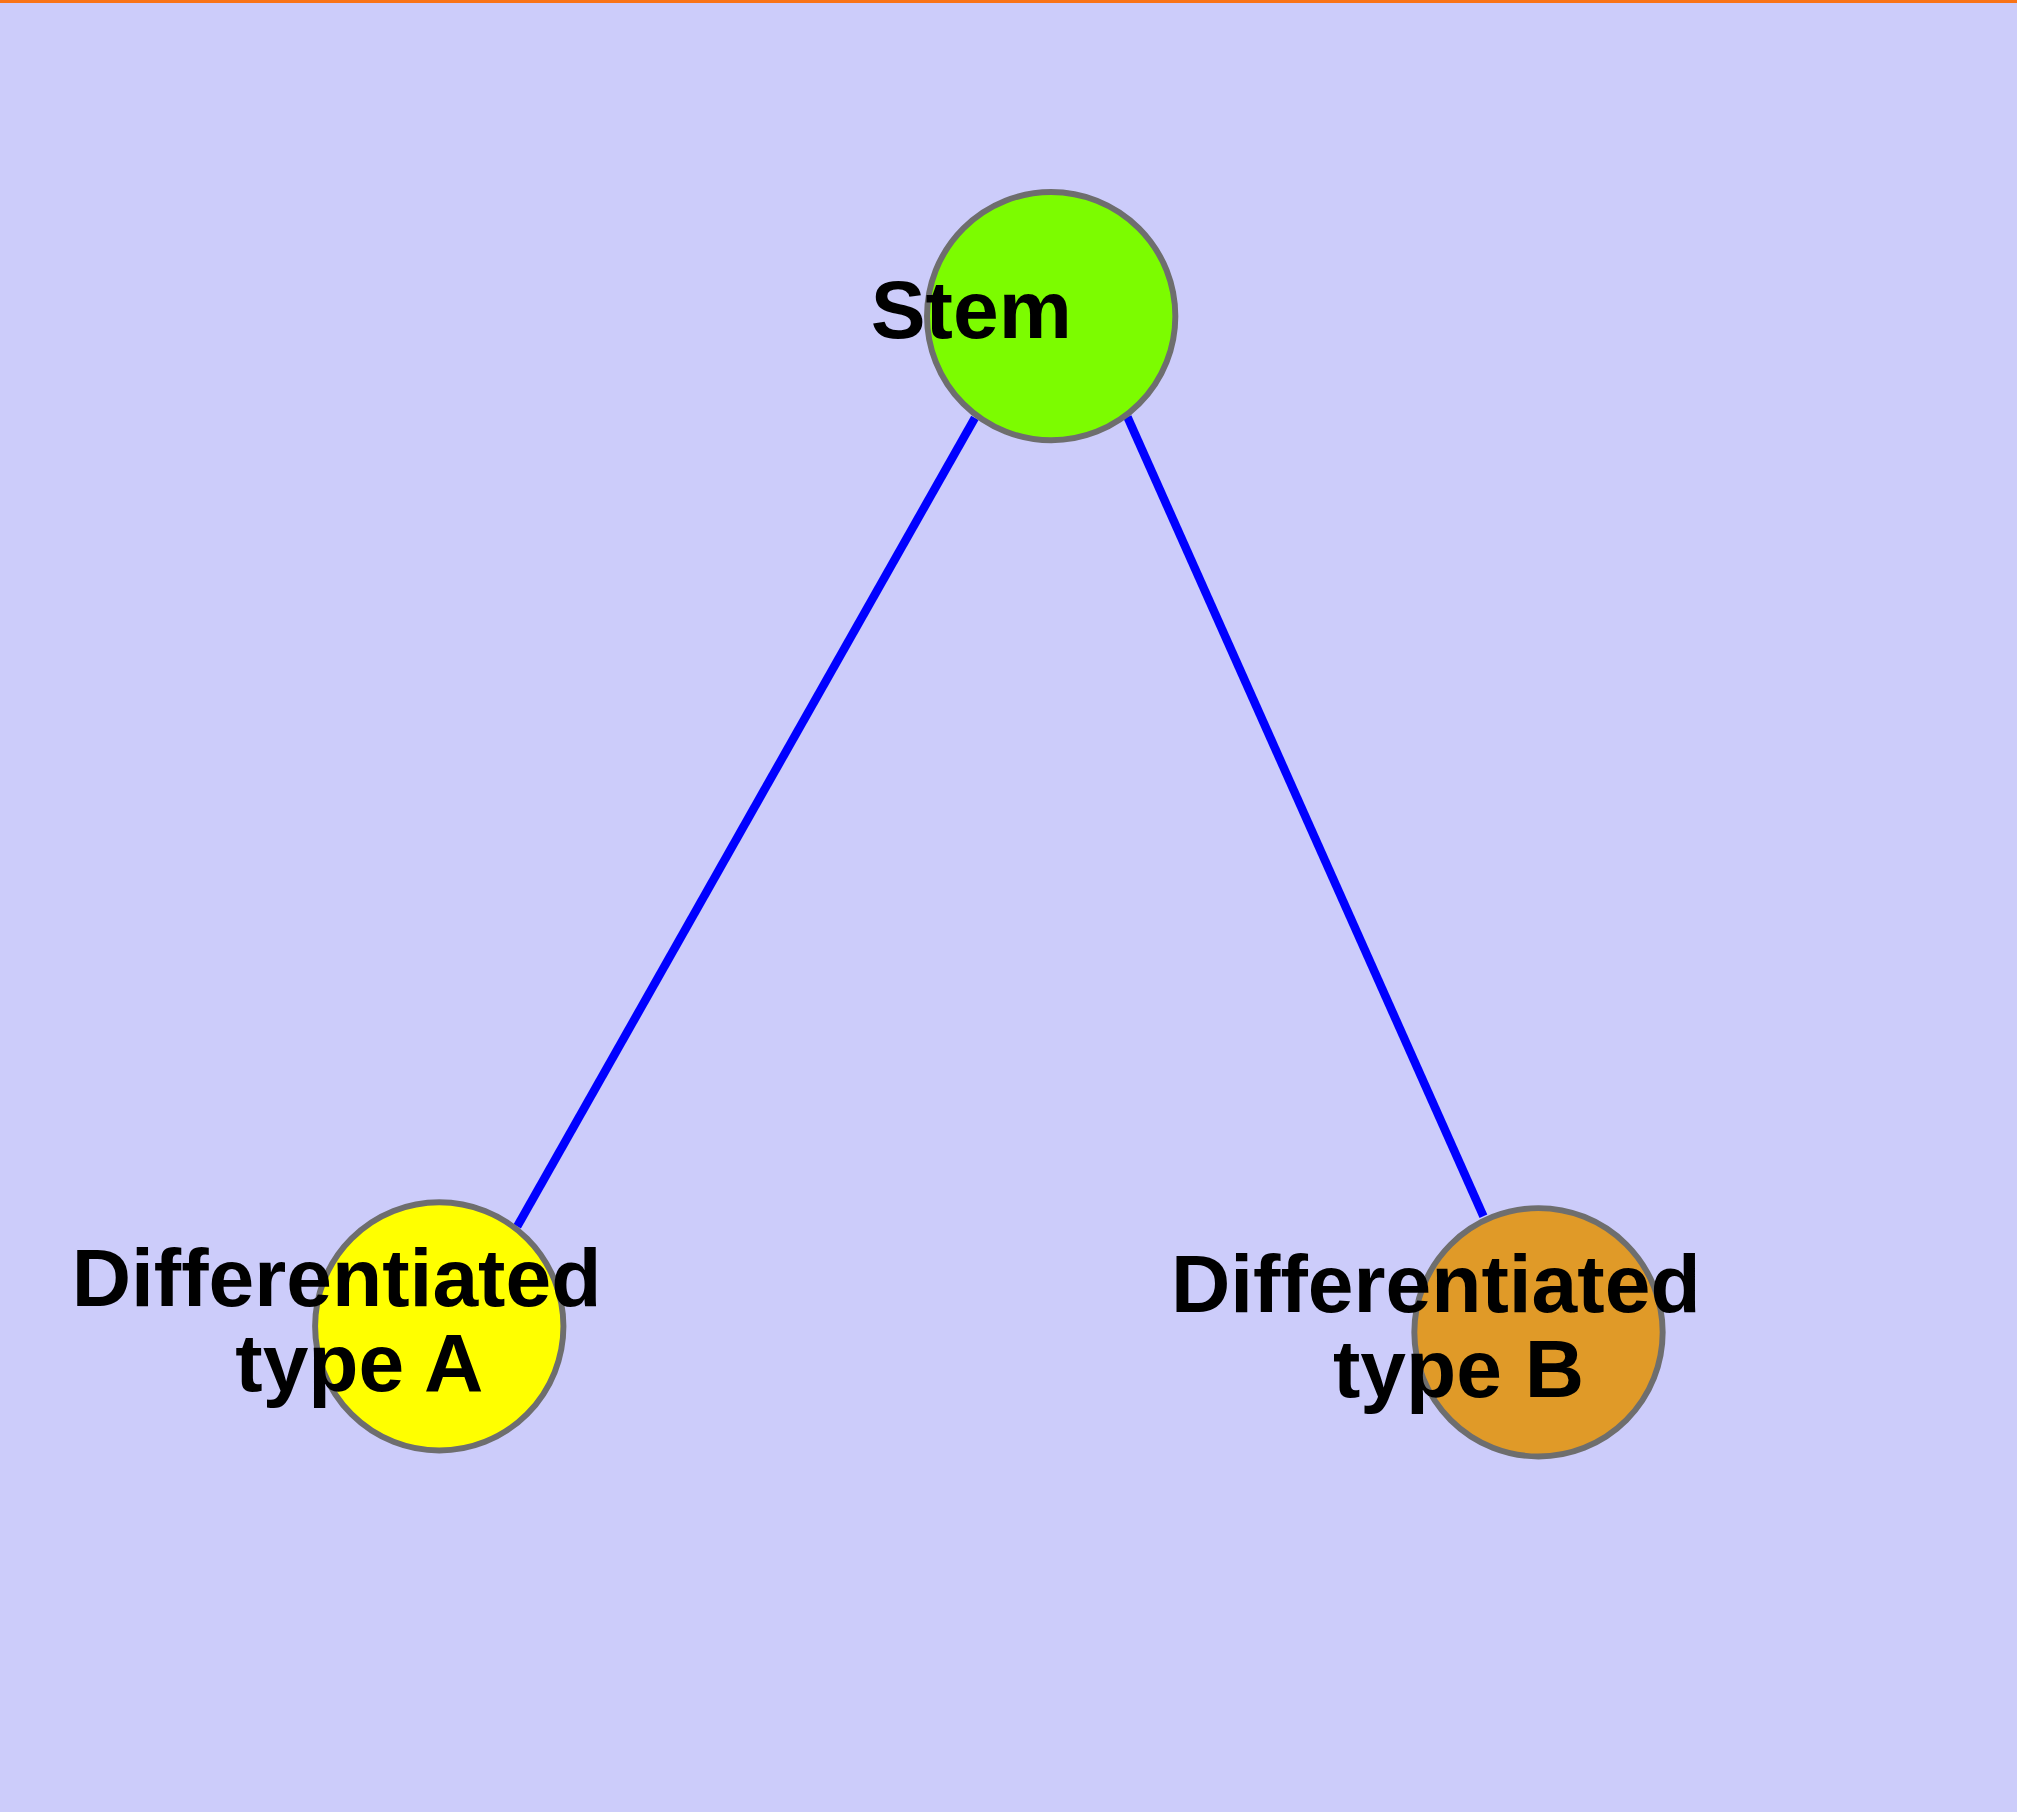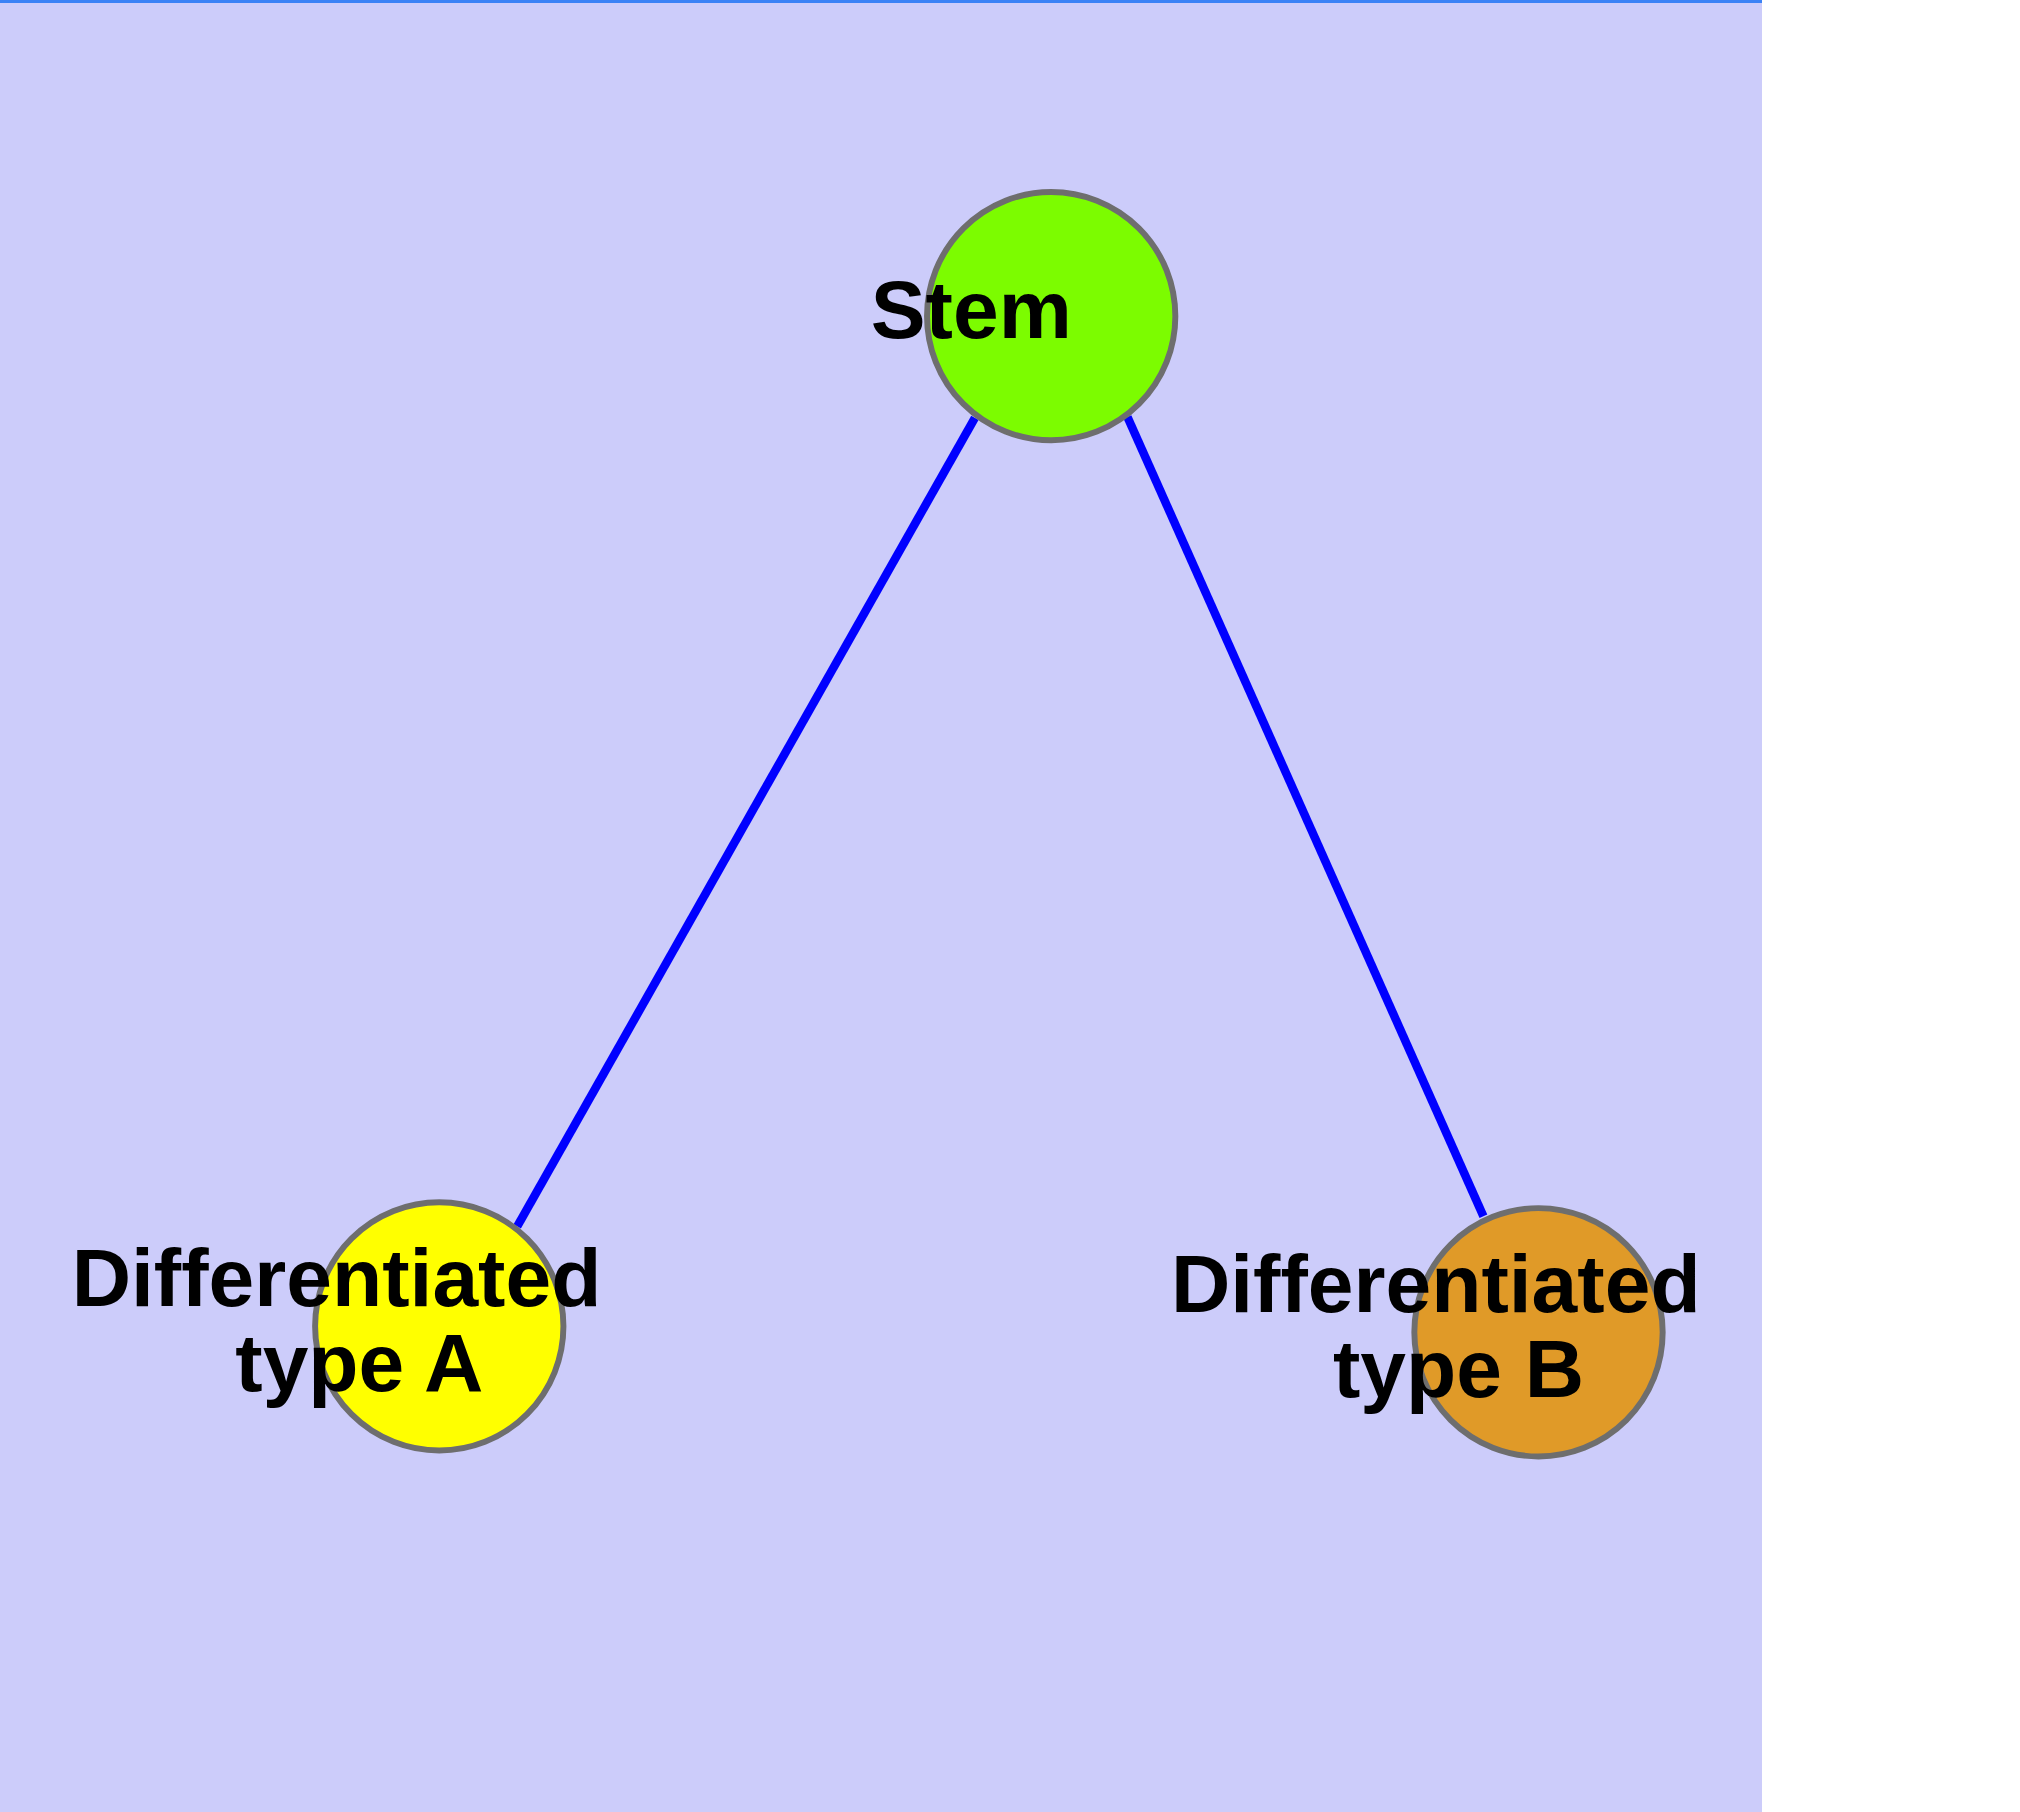--- a/index.html
+++ b/index.html
@@ -35,21 +35,21 @@
     font-weight: bold;
     fill: #000000;
     text-anchor: middle;
     dominant-baseline: middle;
     white-space: pre;
   }
 </style>
 </head>
 <body>
 
-<div id="stage" style="width: 1762px; height: 1812px; background: #3b82f6;">
+<div id="stage" style="width: 2017px; height: 1812px; background: #f97316;">
 
   <div id="canvas-bg" style="background: rgb(204, 204, 250); width: 2021px; height: 1810px;"></div>
 
   <svg id="graph-svg" viewBox="0 0 2384 2138">
 
     <g>
       <line id="edge-stem-diff-a" x1="1150" y1="493" x2="610" y2="1447" stroke="#0000ff" stroke-width="10" stroke-linecap="butt"></line>
       <line id="edge-stem-diff-b" x1="1330" y1="492" x2="1750" y2="1435" stroke="#0000ff" stroke-width="10" stroke-linecap="butt"></line>
     </g>
 

